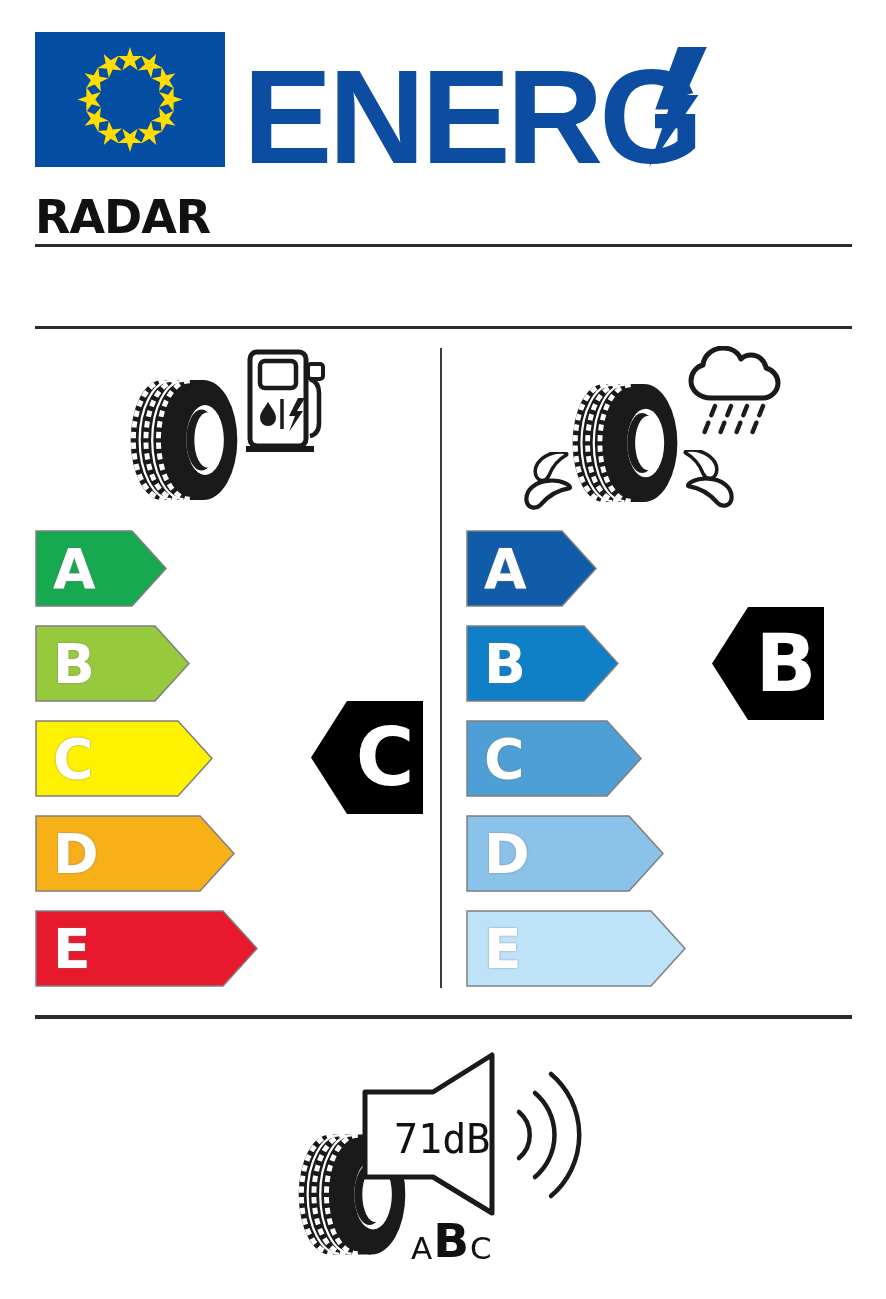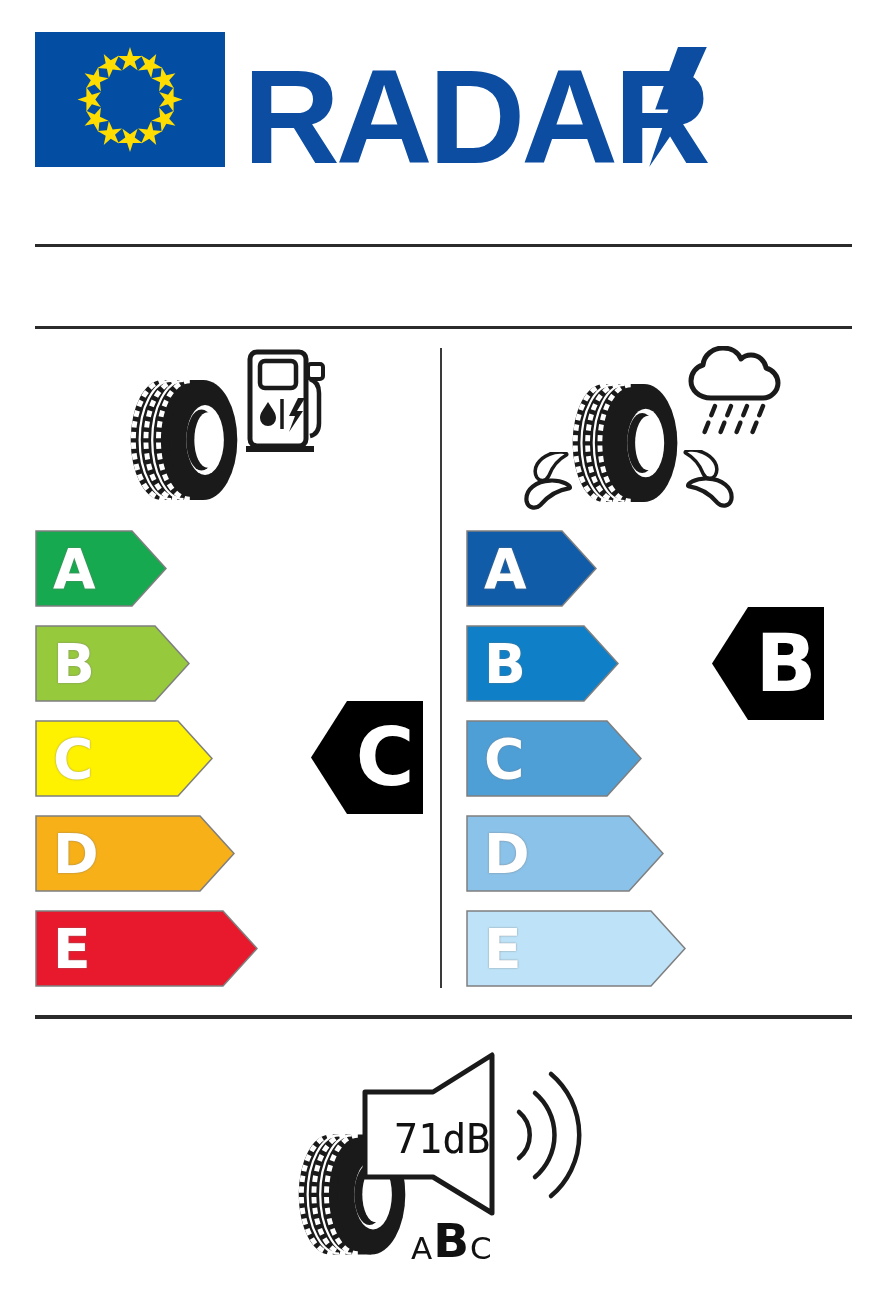--- a/index.html
+++ b/index.html
@@ -84,26 +84,29 @@
       <use href="#star" transform="rotate(180 95 67.5)"></use>
       <use href="#star" transform="rotate(210 95 67.5)"></use>
       <use href="#star" transform="rotate(240 95 67.5)"></use>
       <use href="#star" transform="rotate(270 95 67.5)"></use>
       <use href="#star" transform="rotate(300 95 67.5)"></use>
       <use href="#star" transform="rotate(330 95 67.5)"></use>
     </g>
   </svg>
 
   <div class="abs" style="left:243px;top:50px">
-    <span class="energ-text">RADAR</span>
+    <span class="energ-text">ENERG</span>
   </div>
   <svg class="abs" style="left:642px;top:46px" width="72" height="122" viewBox="0 0 60 100">
     <path d="M30 0 L54 0 L36 40 L47 40 L6 100 L22 52 L11 52 Z" fill="#0C4DA2"></path>
   </svg>
 
+  <div class="abs" style="left:35px;top:194px">
+    <span class="brand-text">RADAR</span>
+  </div>
 
   <div class="rule" style="top:244px;height:3px"></div>
   <div class="rule" style="top:326px;height:3px"></div>
   <div class="vdivider" style="left:440px;top:348px;width:2px;height:640px"></div>
 
   <div class="abs" style="left:0;top:0">
     <svg class="abs" style="left:128px;top:372px" width="112" height="136" viewBox="0 0 125 140">
         <use href="#tire"></use>
       </svg>
 

